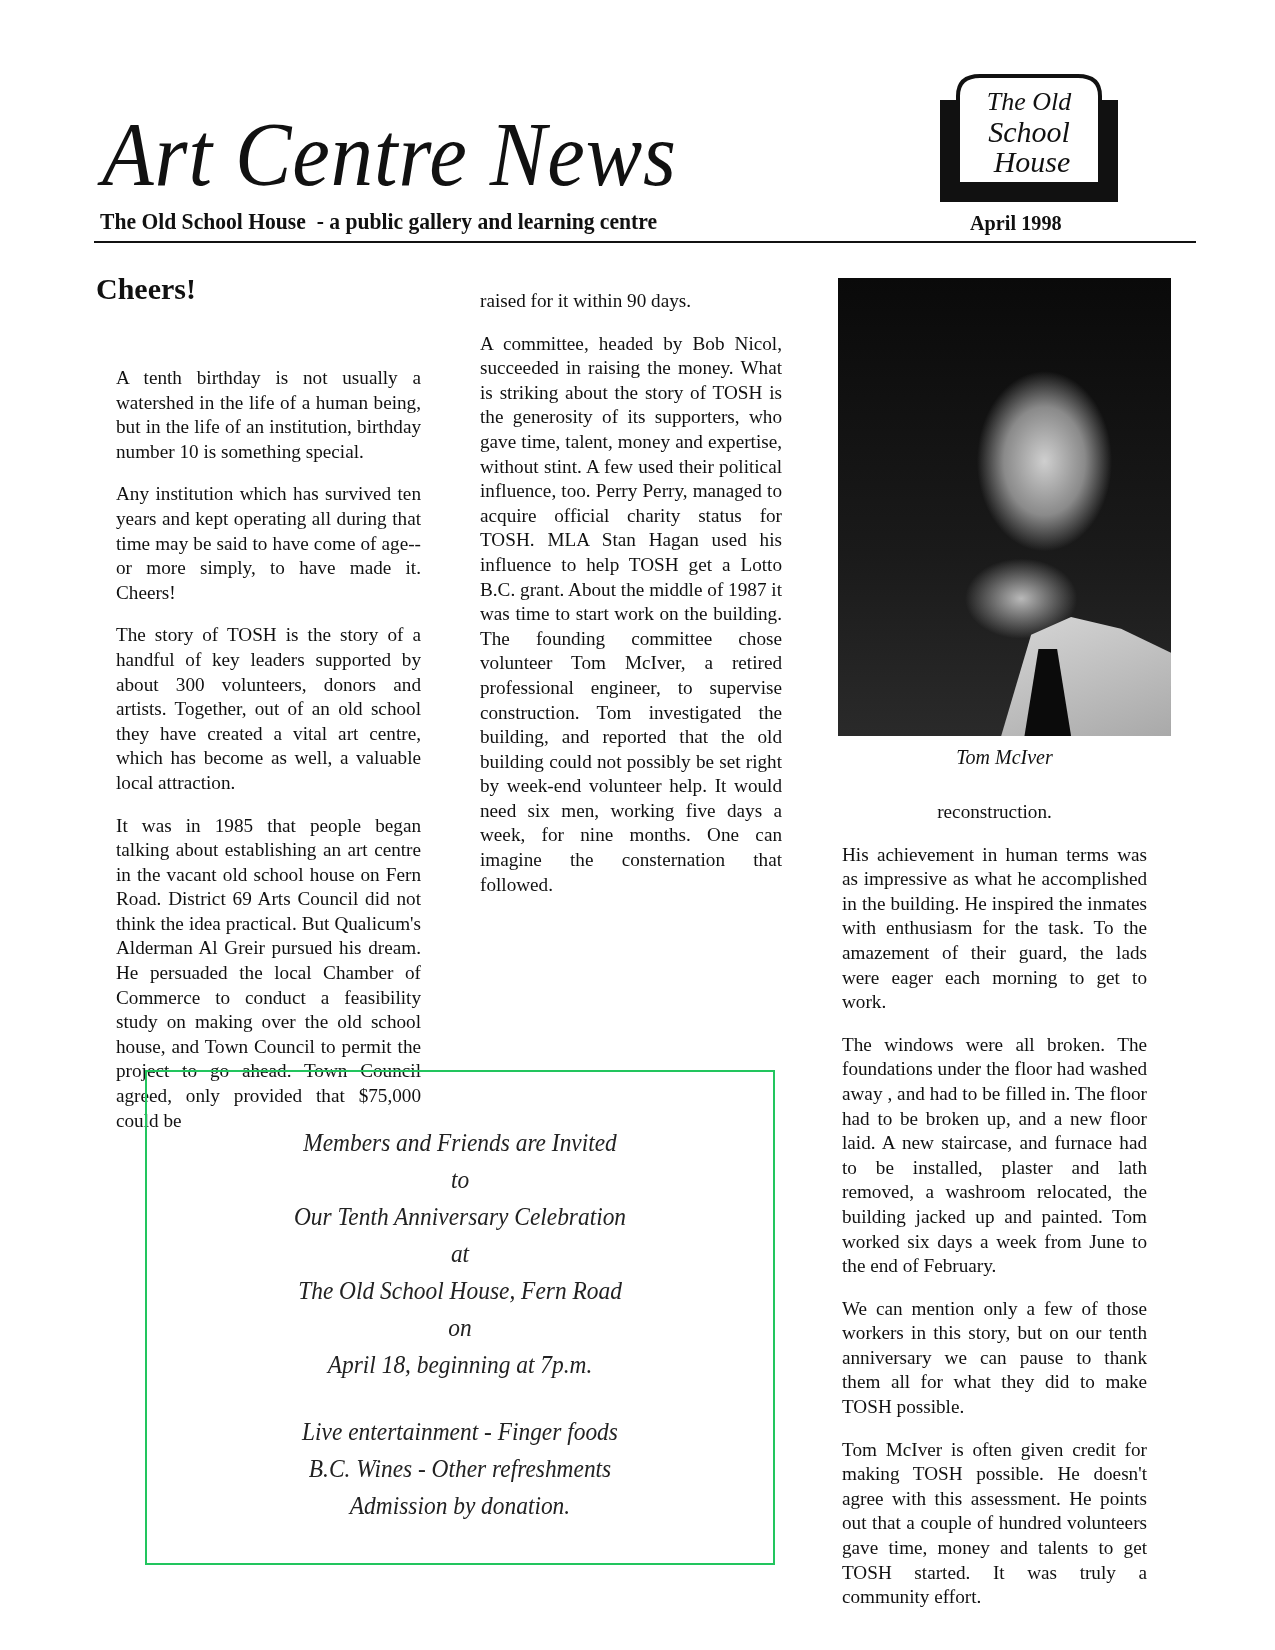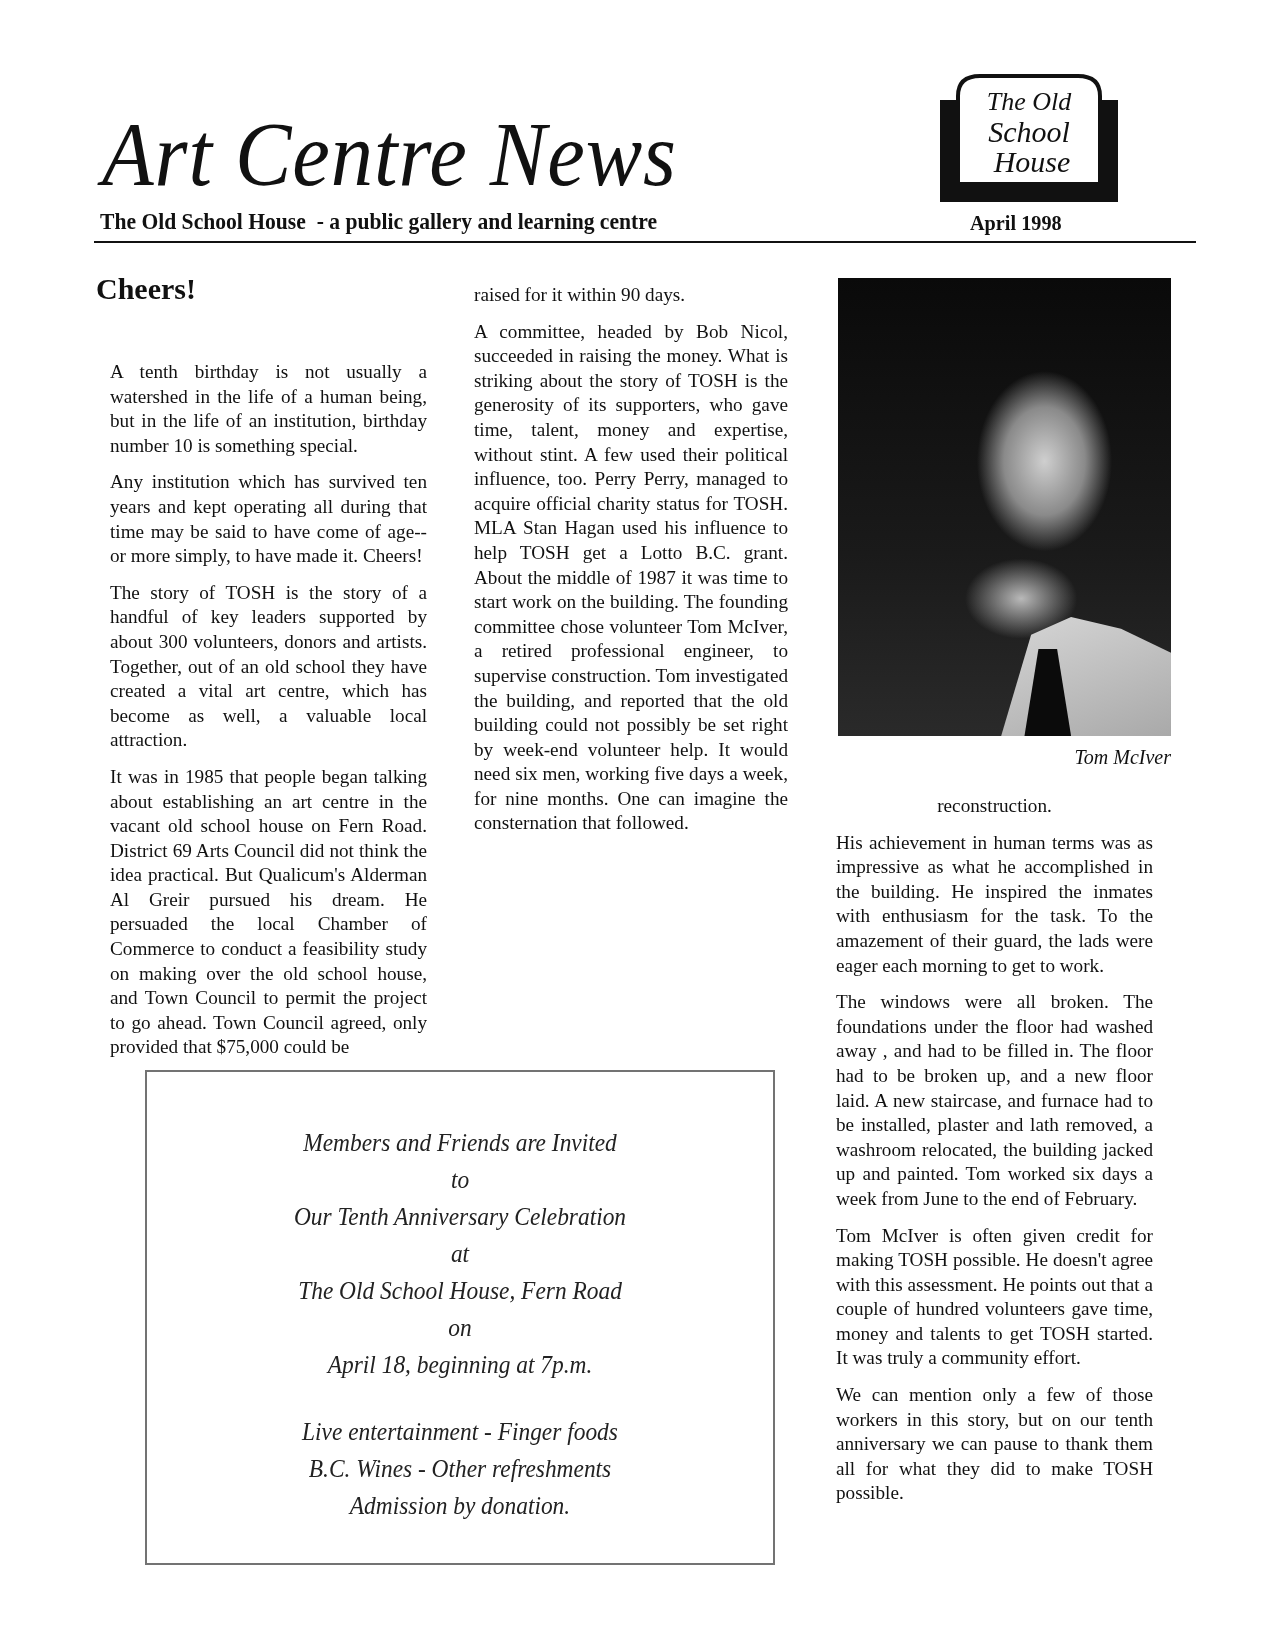--- a/index.html
+++ b/index.html
@@ -25,21 +25,21 @@
     position: absolute; left: 970px; top: 210px; font-weight: bold; font-size: 22px;
     transform: scaleX(0.92); transform-origin: left top;
   }
   .rule {
     position: absolute; left: 94px; top: 241px; width: 1102px; height: 0;
     border-top: 2px solid #111;
   }
   .col {
     position: absolute; font-size: 19.2px; line-height: 24.6px; text-align: justify;
   }
-  .col p { margin: 12px; }
+  .col p { margin: 18px; }
   .col1 { left: 98px; top: 348px; width: 341px; }
   .col2 { left: 462px; top: 271px; width: 338px; }
   .col3 { left: 824px; top: 782px; width: 341px; }
   .headline {
     position: absolute; left: 96px; top: 272px; font-weight: bold; font-size: 30px;
   }
   .gap { height: 24px; }
   .photo {
     position: absolute; left: 838px; top: 278px; width: 333px; height: 458px;
     background:
@@ -50,26 +50,26 @@
   .photo .shirt {
     position: absolute; left: 40%; bottom: 0; width: 60%; height: 26%;
     background: linear-gradient(160deg, #d9d9d9, #a9a9a9);
     clip-path: polygon(15% 100%, 30% 15%, 50% 0%, 75% 10%, 100% 30%, 100% 100%);
   }
   .photo .tie {
     position: absolute; left: 56%; bottom: 0; width: 14%; height: 19%;
     background: #0b0b0b; clip-path: polygon(30% 0, 70% 0, 100% 100%, 0 100%);
   }
   .caption {
-    position: absolute; left: 838px; top: 746px; width: 333px; text-align: right;
+    position: absolute; left: 838px; top: 746px; width: 333px; text-align: center;
     font-style: italic; font-size: 20px;
   }
   .invite {
     position: absolute; left: 145px; top: 1070px; width: 630px; height: 495px;
-    border: 2px solid #737373; box-sizing: border-box;
+    border: 2px solid #22c55e; box-sizing: border-box;
   }
   .invite-lines {
     position: absolute; left: 0; right: 0; top: 52px; text-align: center;
     font-family: "Liberation Serif", serif; font-style: italic; font-size: 26px;
     transform: scaleX(0.9); transform-origin: center top;
     color: #222;
   }
   .invite-lines div { height: 37px; line-height: 37px; }
   .invite-lines .spacer { height: 30px; }
 </style>
@@ -111,22 +111,22 @@
 <div class="photo">
   <div class="shirt"></div>
   <div class="tie"></div>
 </div>
 <div class="caption">Tom McIver</div>
 
 <div class="col col3">
   <p style="text-align:center">reconstruction.</p>
   <p>His achievement in human terms was as impressive as what he accomplished in the building.  He inspired the inmates with enthusiasm for the task. To the amazement of their guard, the lads were eager each morning to get to work.</p>
   <p>The windows were all broken.  The foundations under the floor had washed away , and had to be filled in. The floor had to be broken up, and a new floor laid.  A new staircase, and furnace had to be installed, plaster and lath removed, a washroom relocated, the building jacked up and painted. Tom worked six days a week from June to the end of February.</p>
+  <p>We can mention only a few of those workers in this story, but on our tenth anniversary we can pause to thank them all for what they did to make TOSH possible.</p>
   <p>Tom McIver is often given credit for making TOSH possible.  He doesn't agree with this assessment.  He points out that a couple of hundred volunteers gave time, money and talents to get TOSH started.  It was truly a community effort.</p>
-  <p>We can mention only a few of those workers in this story, but on our tenth anniversary we can pause to thank them all for what they did to make TOSH possible.</p>
 </div>
 
 <div class="invite">
   <div class="invite-lines">
     <div>Members and Friends are Invited</div>
     <div>to</div>
     <div>Our Tenth Anniversary Celebration</div>
     <div>at</div>
     <div>The Old School House, Fern Road</div>
     <div>on</div>

